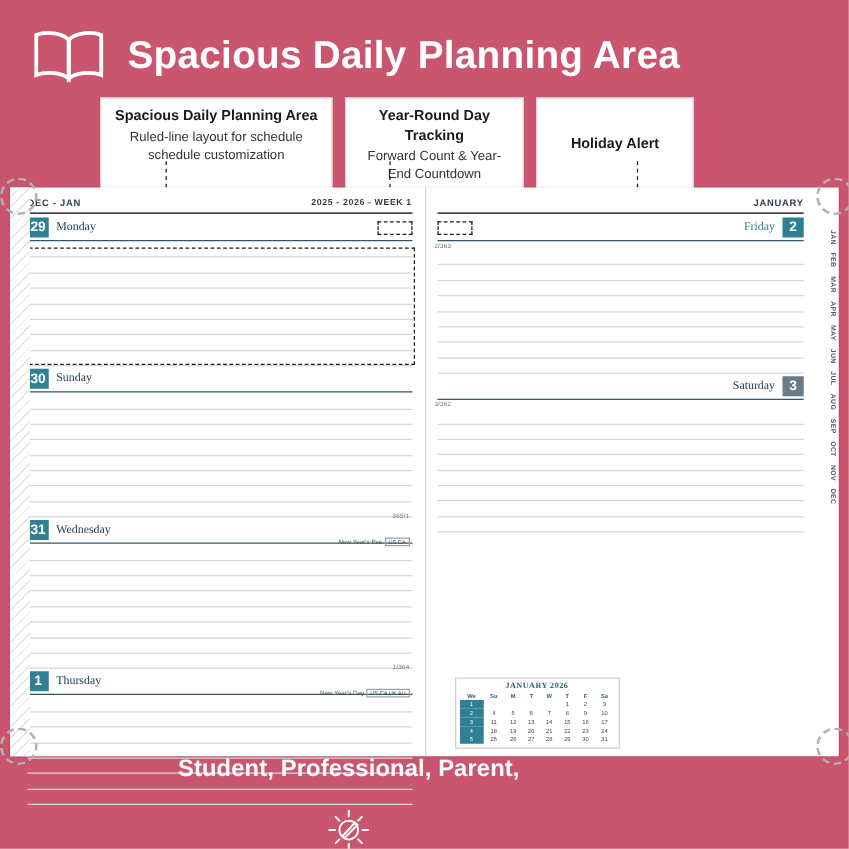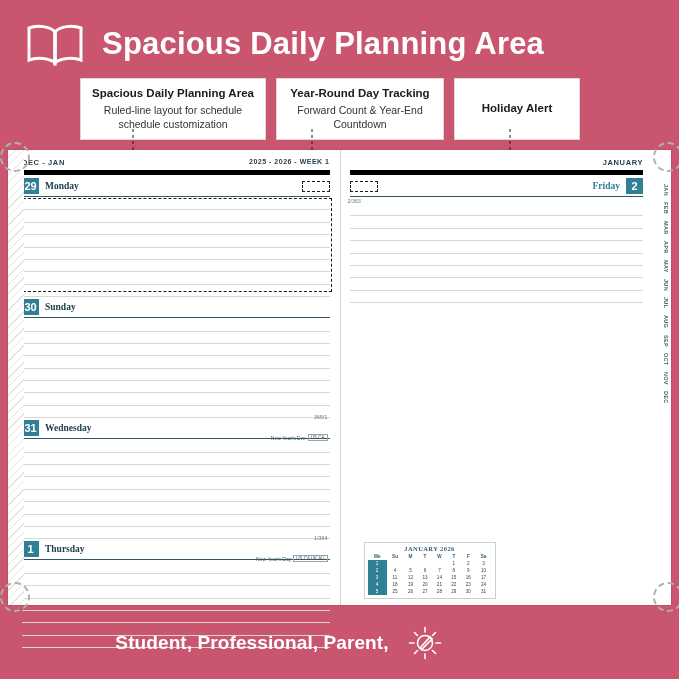--- a/index.html
+++ b/index.html
@@ -38,21 +38,21 @@
     text-align:center;
     box-sizing:border-box;
   }
   .callout .c-title{
     font-size:11.5px;font-weight:bold;color:#1b1b1b;line-height:1.35;
   }
   .callout .c-sub{
     font-size:10.5px;color:#333;line-height:1.35;margin-top:1px;
   }
   .callout.c1{width:186px;}
-  .callout.c2{width:168px;}
+  .callout.c2{width:143px;}
   .callout.c3{width:126px;display:flex;align-items:center;justify-content:center;}
   
   .connectors{position:absolute;left:0;top:0;width:679px;height:679px;pointer-events:none;}
   
   .spread{
     position:absolute;
     left:8px;top:150px;
     width:663px;height:455px;
     background:#ffffff;
     box-shadow:0 0 0 1px rgba(0,0,0,.06);
@@ -63,41 +63,41 @@
     width:50%;
     box-sizing:border-box;
     padding:8px 10px 6px 14px;
   }
   .page.right{padding:8px 28px 6px 10px;}
   .gutter{
     position:absolute;left:50%;top:0;width:1px;height:100%;
     background:#d2d2d2;
   }
   .page-head{
-    display:flex;justify-content:space-between;
+    display:flex;justify-content:space-between;align-items:center;
     font-size:7.5px;letter-spacing:.6px;color:#2b3c4a;font-weight:bold;
-    border-bottom:5px solid #000000;
+    border-bottom:1px solid #000000;
     padding-bottom:3px;margin-bottom:3px;
   }
   .page-head .mid{font-size:7px;color:#2b3c4a;letter-spacing:.5px;}
   
   .day{position:relative;margin-bottom:2px;}
   .day-head{
     display:flex;align-items:center;gap:6px;
     border-bottom:1.4px solid #35566a;
     padding-bottom:2px;margin-bottom:1px;
   }
   .day-head.right-align{justify-content:flex-end;}
   .daynum{
     background:#2f7f95;color:#fff;
     font-size:11px;font-weight:bold;
     width:17px;height:16px;line-height:16px;text-align:center;
     display:inline-block;
   }
-  .dayname{font-size:9.5px;font-weight:bold;color:#20404f;font-family:"Liberation Serif", serif;}
+  .dayname{font-size:9.5px;font-weight:normal;color:#20404f;font-family:"Liberation Serif", serif;}
   .dayname.blue{color:#2f7f95;}
   .lines{list-style:none;margin:0;padding:0;}
   .lines li{
     height:11.4px;
     border-bottom:1px solid #d7d7d7;
   }
   .mini-note{
     position:absolute;right:2px;
     font-size:5px;color:#6d6d6d;
     letter-spacing:.2px;
@@ -161,21 +161,21 @@
     border:2px dashed #b0b0b0;border-radius:50%;
   }
   
   .hatch{
     position:absolute;left:8px;top:150px;width:16px;height:455px;
     background:repeating-linear-gradient(135deg,#ffffff 0 5px,#e3e3e3 5px 6px);
   }
   
   .footer{
     position:absolute;left:0;bottom:0;width:558px;height:72px;
-    display:flex;align-items:center;justify-content:center;gap:18px;
+    display:flex;align-items:center;justify-content:center;gap:18px;flex-direction:column;
   }
   .footer-text{
     color:#ffffff;text-align:center;font-size:19px;line-height:1.25;
     font-weight:bold;letter-spacing:.1px;
   }
   .footer-icon{width:36px;height:36px;flex:0 0 auto;}
 </style>
 </head>
 <body>
 
@@ -328,20 +328,37 @@
         <li></li>
         <li></li>
         <li></li>
         <li></li>
         <li></li>
         <li></li>
         <li></li>
       </ul>
     </div>
 
+    <div class="day">
+      <div class="day-head right-align">
+        <span class="dayname">Saturday</span>
+        <span class="daynum" style="background:#6a7a86;">3</span>
+      </div>
+      <span class="mini-note" style="position:relative;display:block;text-align:left;">3/362</span>
+      <ul class="lines">
+        <li></li>
+        <li></li>
+        <li></li>
+        <li></li>
+        <li></li>
+        <li></li>
+        <li></li>
+        <li></li>
+      </ul>
+    </div>
 
 
     <div class="month-tabs">
       <span>JAN</span>
       <span>FEB</span>
       <span>MAR</span>
       <span>APR</span>
       <span>MAY</span>
       <span>JUN</span>
       <span>JUL</span>

